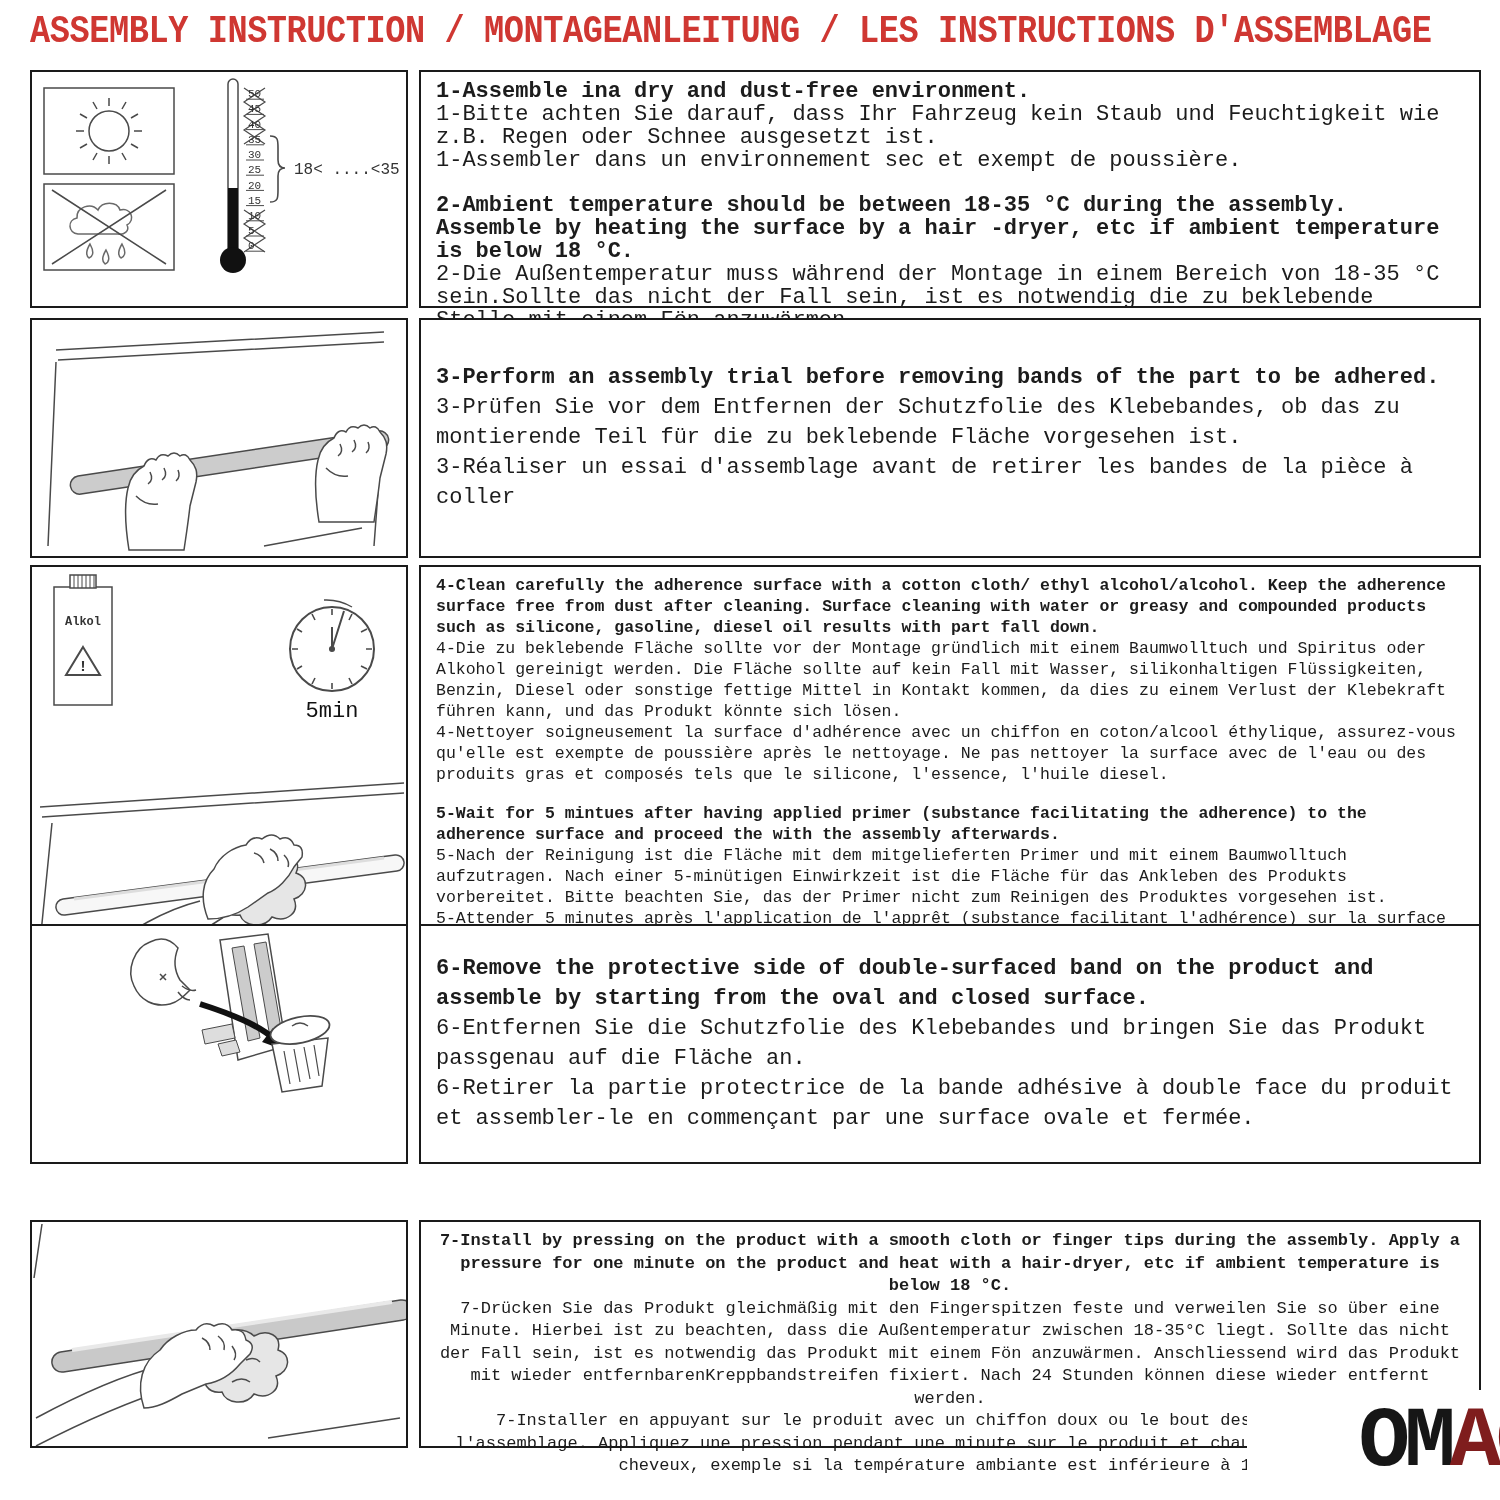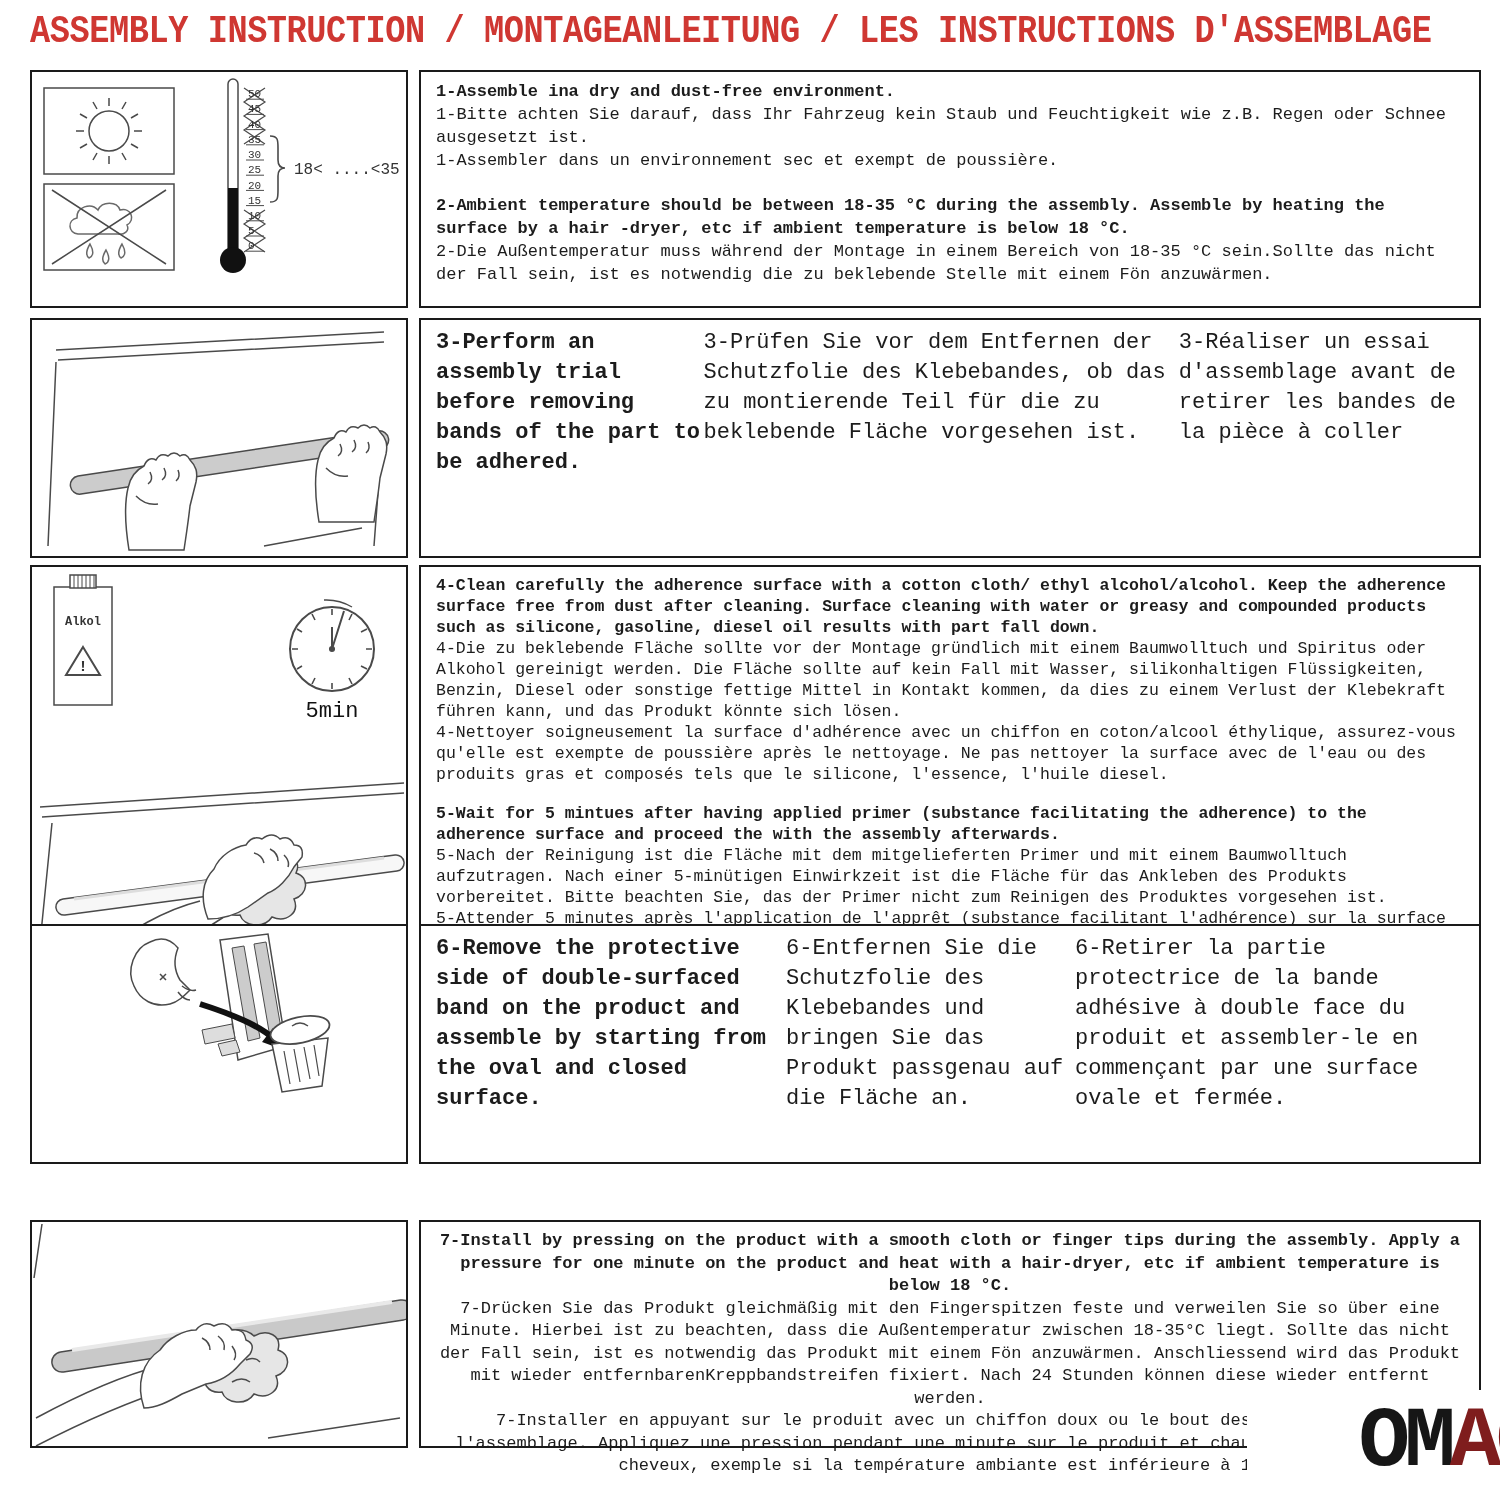--- a/index.html
+++ b/index.html
@@ -6,28 +6,28 @@
   .page{position:relative;width:1500px;height:1500px;background:#fff;overflow:hidden;
         font-family:Liberation Mono, monospace;color:#1c1c1c;padding-left:44px;}
   .page-title{position:absolute;left:30px;top:10px;font-size:38px;font-weight:bold;
         color:#cf3732;white-space:nowrap;transform:scaleX(0.885);transform-origin:left center;
         letter-spacing:-0.5px;}
   .row{position:absolute;left:0;width:1500px;}
   .img-box{position:absolute;left:30px;width:374px;border:2px solid #1a1a1a;background:#fff;}
   .text-box{position:absolute;left:419px;width:1028px;border:2px solid #1a1a1a;background:#fff;
         padding:8px 15px;}
   .text-box p{margin:0;}
-  .t-small p{font-size:17px;line-height:23px;}
+  .t-small p{font-size:22px;line-height:23px;}
   .t-mid p{font-size:16.5px;line-height:21px;}
   .t-big p{font-size:22px;line-height:30px;}
   .t-foot p{font-size:17px;line-height:22.5px;text-align:center;}
   .text-box p.b{font-weight:bold;}
   .gap1{margin-top:22px !important;}
   .gap3{margin-top:18px !important;}
-  .vcenter{display:flex;flex-direction:row;justify-content:center;}
+  .vcenter{display:flex;flex-direction:column;justify-content:center;}
   svg{display:block;}
   .logo{position:absolute;left:1247px;top:1390px;width:294px;height:104px;background:#fff;
         display:flex;align-items:center;justify-content:flex-end;
         font-weight:bold;font-size:86px;letter-spacing:-6px;line-height:1;padding-right:8px;}
   .logo .lb{color:#161616;}
   .logo .lr{color:#7f1d1d;}
 </style>
 </head>
 <body>
 

